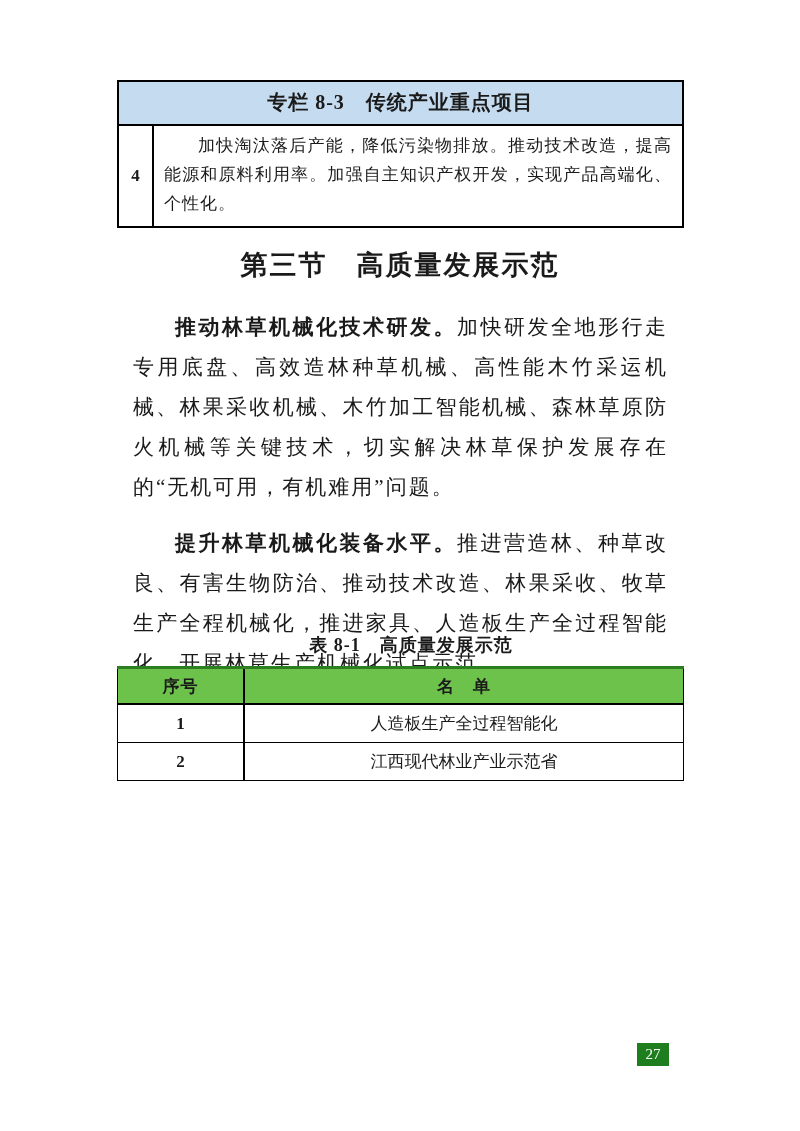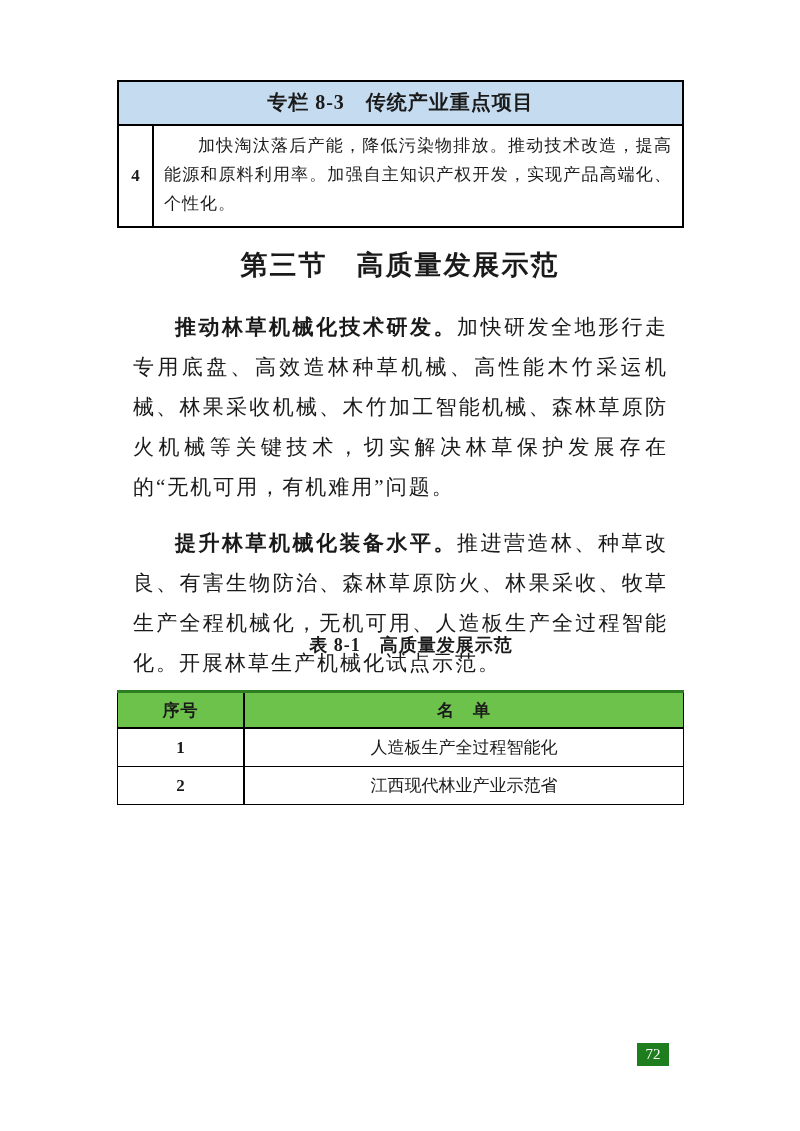--- a/index.html
+++ b/index.html
@@ -114,21 +114,20 @@
     padding-left: 11px;
   }
   .green-table {
     position: absolute;
     left: 117px;
     top: 666px;
     width: 567px;
     border-collapse: collapse;
     box-sizing: border-box;
     font-size: 17px;
-    margin-top: 24px;
   }
   .green-table .hdr {
     background: #6cc24a;
     border-top: 3px solid #2d7d22;
     border-bottom: 2px solid #000000;
   }
   .green-table th {
     font-weight: bold;
     height: 32px;
     text-align: center;
@@ -178,21 +177,21 @@
       <div class="box-content-cell">
         <div class="box-body">加快淘汰落后产能，降低污染物排放。推动技术改造，提高能源和原料利用率。加强自主知识产权开发，实现产品高端化、个性化。</div>
       </div>
     </div>
   </div>
 
   <div class="section-title">第三节　高质量发展示范</div>
 
   <div class="body-text">
     <p class="para"><span class="lead">推动林草机械化技术研发。</span><span>加快研发全地形行走专用底盘、高效造林种草机械、高性能木竹采运机械、林果采收机械、木竹加工智能机械、森林草原防火机械等关键技术，切实解决林草保护发展存在的“无机可用，有机难用”问题。</span></p>
-    <p class="para"><span class="lead">提升林草机械化装备水平。</span><span>推进营造林、种草改良、有害生物防治、森林草原防火、林果采收、牧草生产全程机械化，无机可用、人造板生产全过程智能化。开展林草生产机械化试点示范。</span></p>
+    <p class="para"><span class="lead">提升林草机械化装备水平。</span><span>推进营造林、种草改良、有害生物防治、推动技术改造、林果采收、牧草生产全程机械化，推进家具、人造板生产全过程智能化。开展林草生产机械化试点示范。</span></p>
   </div>
 
   <div class="tbl-caption">表 8-1　高质量发展示范</div>
 
   <table class="green-table">
     <thead>
       <tr class="hdr">
         <th class="col-index">序号</th>
         <th class="col-name">名　单</th>
       </tr>
@@ -202,15 +201,15 @@
         <td class="col-index">1</td>
         <td class="col-name">人造板生产全过程智能化</td>
       </tr>
       <tr>
         <td class="col-index">2</td>
         <td class="col-name">江西现代林业产业示范省</td>
       </tr>
     </tbody>
   </table>
 
-  <div class="page-badge">72</div>
+  <div class="page-badge">27</div>
 
 </div>
 
 </body></html>

